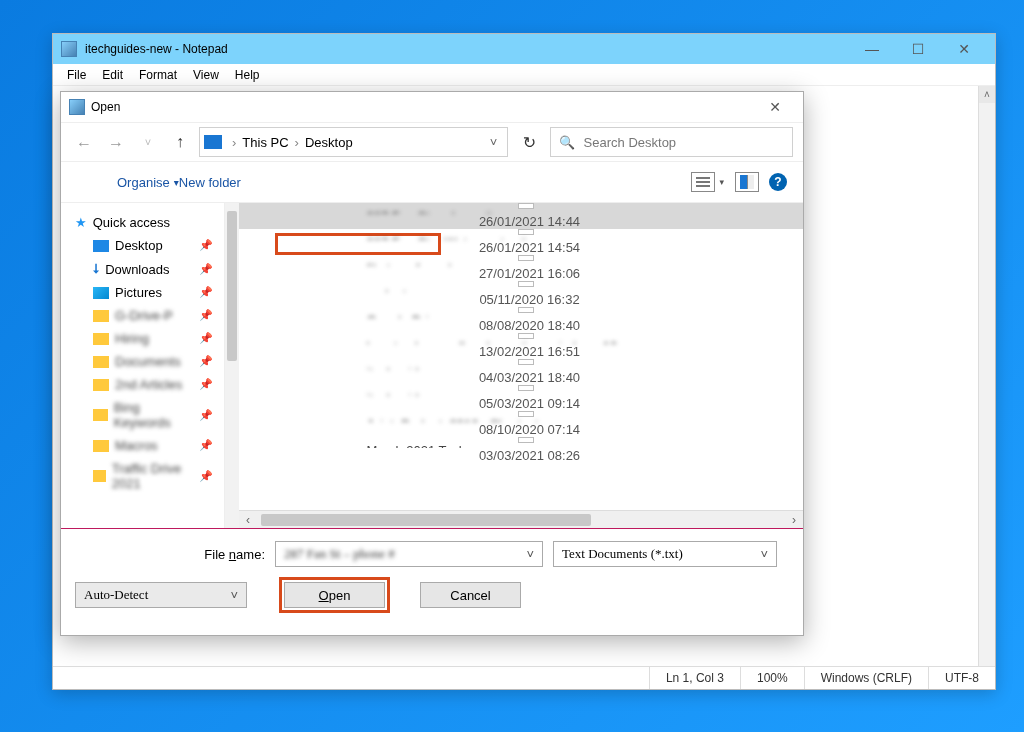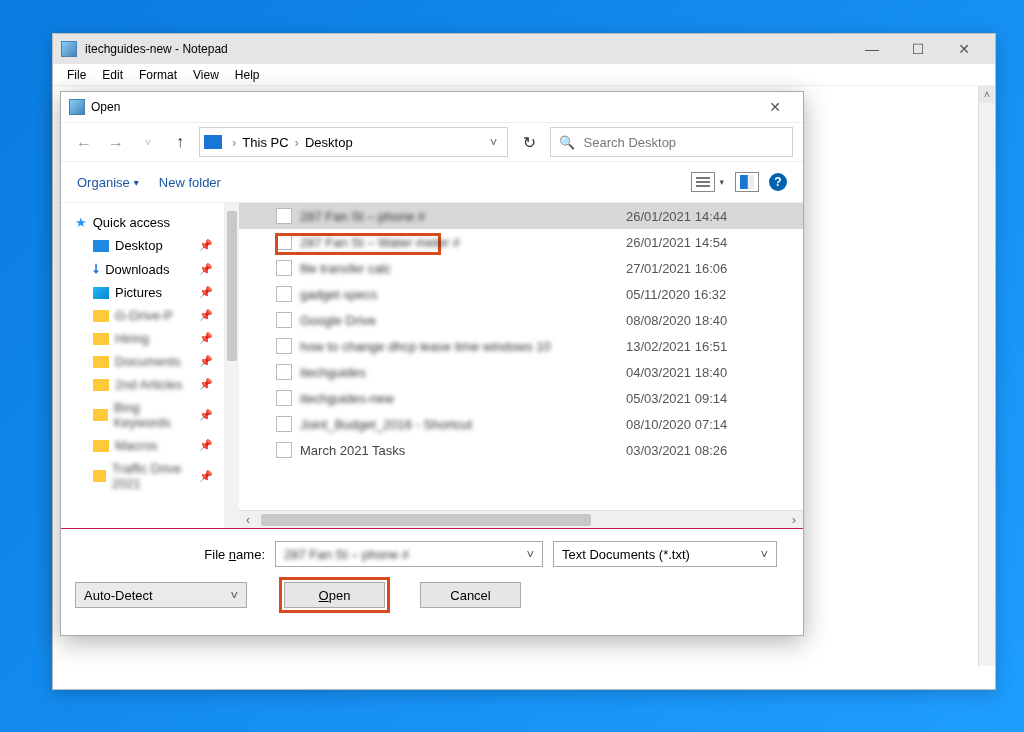--- a/index.html
+++ b/index.html
@@ -1,18 +1,18 @@
 <!DOCTYPE html>
 <html><head>
 <meta charset="utf-8">
 <style>
   * { box-sizing: border-box; font-family: "Segoe UI", Tahoma, sans-serif; }
   body { margin: 0; background: linear-gradient(135deg, #0a7be0 0%, #1e9eff 100%); width: 1024px; height: 732px; overflow: hidden; position: relative; }
   .notepad-window { position: absolute; left: 52px; top: 33px; width: 944px; height: 657px; background: #fff; border: 1px solid #bbb; box-shadow: 0 4px 16px rgba(0,0,0,0.2); }
-  .titlebar { height: 30px; display: flex; align-items: center; padding: 0 8px; background: #e5e5e5; }
+  .titlebar { height: 30px; display: flex; align-items: center; padding: 0 8px; background: #7dd3fc; }
   .title-icon { width: 16px; height: 16px; background: linear-gradient(135deg,#87cefa,#4682b4); border: 1px solid #4682b4; margin-right: 8px; }
   .title-text { font-size: 12px; color: #000; flex: 1; }
   .win-controls { display: flex; gap: 0; }
   .win-ctrl { width: 46px; height: 30px; display: flex; align-items: center; justify-content: center; color: #555; font-size: 14px; }
   .menubar { height: 22px; display: flex; align-items: center; padding: 0 6px; gap: 0; font-size: 12px; border-bottom: 1px solid #eee; }
   .menu-item { padding: 2px 8px; color: #000; }
   .content-area { position: relative; height: calc(100% - 52px - 23px); background: #fff; }
   .scroll-placeholder { position: absolute; right: 0; top: 0; width: 17px; height: 100%; background: #f2f2f2; border-left: 1px solid #ddd; }
   .scroll-arrow { height: 17px; background: #e8e8e8; display: flex; align-items:center; justify-content:center; font-size:10px; color:#666; }
   .statusbar { height: 23px; border-top: 1px solid #ddd; display: flex; align-items: center; font-size: 12px; color: #333; }
@@ -28,21 +28,21 @@
   .nav-row { height: 40px; display:flex; align-items:center; padding:0 10px; gap:6px; border-top:1px solid #eee; border-bottom:1px solid #eee; }
   .nav-arrow { width:26px; height:26px; display:flex; align-items:center; justify-content:center; color:#999; font-size:16px; }
   .nav-up { color:#333; }
   .breadcrumb { flex: 1.2; height:30px; border:1px solid #d0d0d0; display:flex; align-items:center; padding:0 4px; font-size:13px; gap:2px; background:#fff; }
   .bc-pc-icon { width:18px; height:14px; background:#1976d2; margin-right:4px; }
   .bc-sep { color:#888; padding:0 4px; }
   .bc-drop { margin-left:auto; color:#666; padding:0 6px; }
   .refresh { width:30px; height:30px; display:flex; align-items:center; justify-content:center; color:#333; }
   .search-box { flex: 0.9; height:30px; border:1px solid #d0d0d0; display:flex; align-items:center; padding:0 8px; font-size:13px; color:#777; gap:8px; }
   .search-box .s-icon { color:#666; }
-  .toolbar-row { height:40px; display:flex; align-items:center; padding:0 16px; gap:20px; font-size:13px; }
+  .toolbar-row { height:40px; display:flex; align-items:center; padding:0 16px; font-size:13px;margin-left:40px; }
   .tool-item { color:#1a55a5; display:flex; align-items:center; gap:4px; }
   .tool-spacer { flex:1; }
   .view-icons { display:flex; gap:10px; align-items:center; color:#555; }
   .view-box { width:24px; height:20px; border:1px solid #888; display:flex; align-items:center; justify-content:center; font-size:10px; position:relative; }
   .view-list-lines { display:flex; flex-direction:column; gap:2px; }
   .view-list-lines div { width:14px; height:2px; background:#777; }
   .help-icon { width:18px; height:18px; border-radius:50%; background:#0063b1; color:#fff; display:flex; align-items:center; justify-content:center; font-size:12px; font-weight:bold; }
 
   .body-row { flex:1; display:flex; min-height:0; border-top:1px solid #eee; }
   .sidebar { width:178px; padding:8px 4px 0 10px; font-size:13px; overflow:hidden; position:relative; }
@@ -57,39 +57,39 @@
   .fc-pic { background: linear-gradient(135deg,#29b6f6,#0288d1); }
   .fc-folder { background:#ffc93c; }
   .sb-child { padding-left:22px; }
   .sb-blur { filter: blur(2px); color:#444; }
 
   .file-pane { flex:1; display:flex; flex-direction:column; font-size:13px; position:relative; }
   .fp-header { height:28px; display:flex; align-items:center; color:#3a6ea5; border-bottom:1px solid #eee; padding-left:14px; }
   .fp-col-name { width:352px; }
   .fp-col-date { flex:1; }
   .fp-body { flex:1; overflow:hidden; }
-  .fp-row { height:26px; display:flex; align-items:center; padding-left:37px; color:#444; }
+  .fp-row { height:26px; display:flex; align-items:center; padding-left:17px; color:#444;flex-direction:column; }
   .fp-row.sel { background:#d8d8d8; }
   .fp-icon { width:16px; height:16px; margin-right:8px; border:1px solid #bbb; background:#fff; }
   .fp-name { width:326px; white-space:nowrap; overflow:hidden; }
   .fp-name.blur { filter: blur(2px); color:#333; }
   .fp-date { color:#555; }
   .highlight-name { position:absolute; left:36px; top:30px; width:166px; height:22px; border:3px solid #d84a1b; pointer-events:none; }
   .fp-hscroll { height:18px; background:#f0f0f0; border-top:1px solid #ddd; display:flex; align-items:center; }
   .fp-hthumb { width:330px; height:12px; background:#c8c8c8; margin-left:4px; border-radius:2px; }
   .fp-harrow { width:18px; text-align:center; color:#666; font-size:12px; }
   .fp-hgap { flex:1; }
 
   .bottom { border-top:1px solid #be185d; padding:12px 14px; font-size:13px; }
   .row-field { display:flex; align-items:center; gap:10px; margin-bottom:10px; }
   .lbl { width:190px; text-align:right; }
   .lbl .u { text-decoration: underline; }
   .combo { height:26px; border:1px solid #aaa; display:flex; align-items:center; padding:0 8px; background:#fff; position:relative; }
   .combo.dark { background:#eaeaea; }
-  .combo .cv { flex:1; }
+  .combo .cv { flex:1;font-family:Liberation Serif, serif; }
   .combo .ca { color:#555; }
   .combo .blur { filter: blur(2px); color:#333; }
   .btn { width:101px; height:26px; border:1px solid #aaa; background:#e6e6e6; display:flex; align-items:center; justify-content:center; }
   .btn .u { text-decoration: underline; }
   .open-hl { border:3px solid #d84a1b; padding:2px; display:inline-block; }
 </style>
 </head>
 <body>
 
 <div class="notepad-window">
@@ -106,20 +106,27 @@
     <div class="menu-item">File</div>
     <div class="menu-item">Edit</div>
     <div class="menu-item">Format</div>
     <div class="menu-item">View</div>
     <div class="menu-item">Help</div>
   </div>
   <div class="content-area">
     <div class="scroll-placeholder">
       <div class="scroll-arrow">˄</div>
     </div>
+  </div>
+  <div class="statusbar">
+    <div class="status-gap"></div>
+    <div class="status-cell">Ln 1, Col 3</div>
+    <div class="status-cell">100%</div>
+    <div class="status-cell">Windows (CRLF)</div>
+    <div class="status-cell">UTF-8</div>
   </div>
 </div>
 
 <div class="open-dialog">
   <div class="dlg-title">
     <div class="t-icon"></div>
     <div class="t-text">Open</div>
     <div class="dlg-close">✕</div>
   </div>
 

